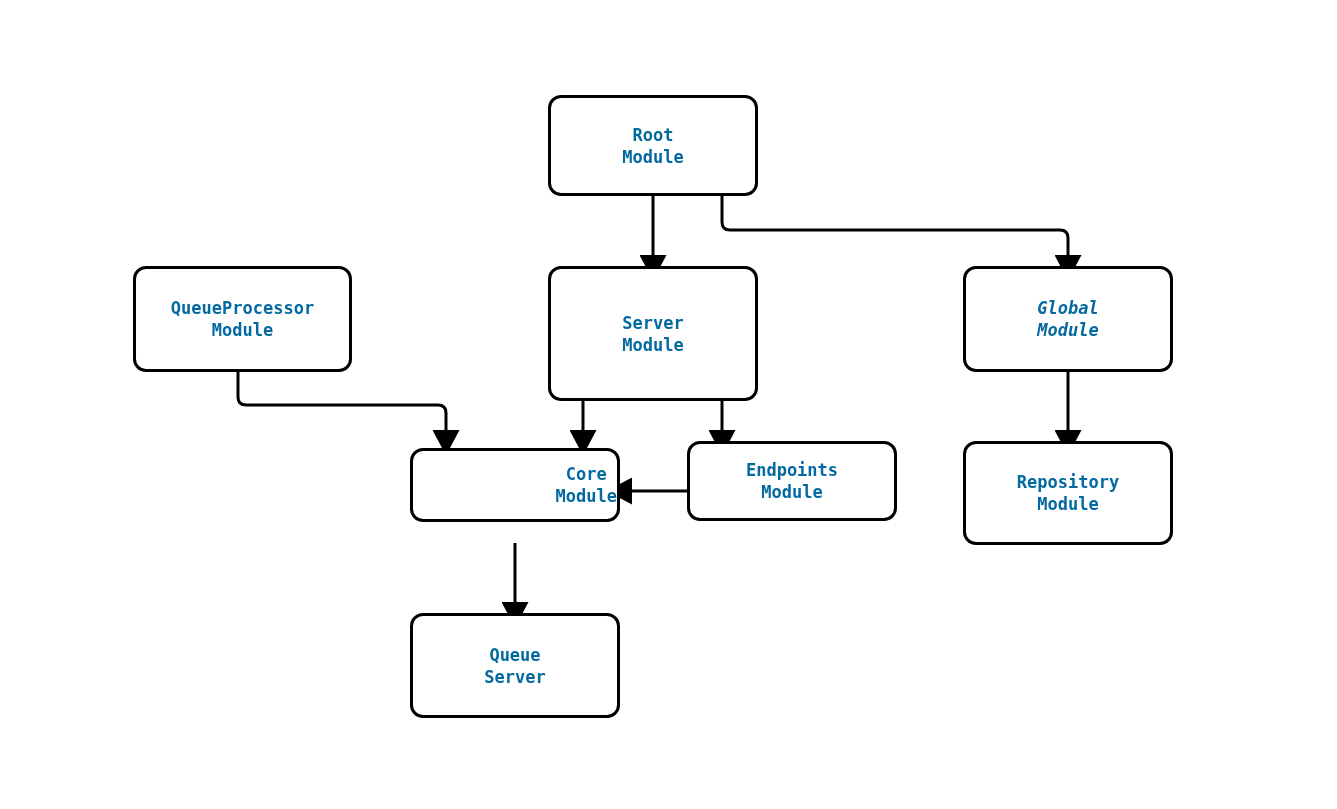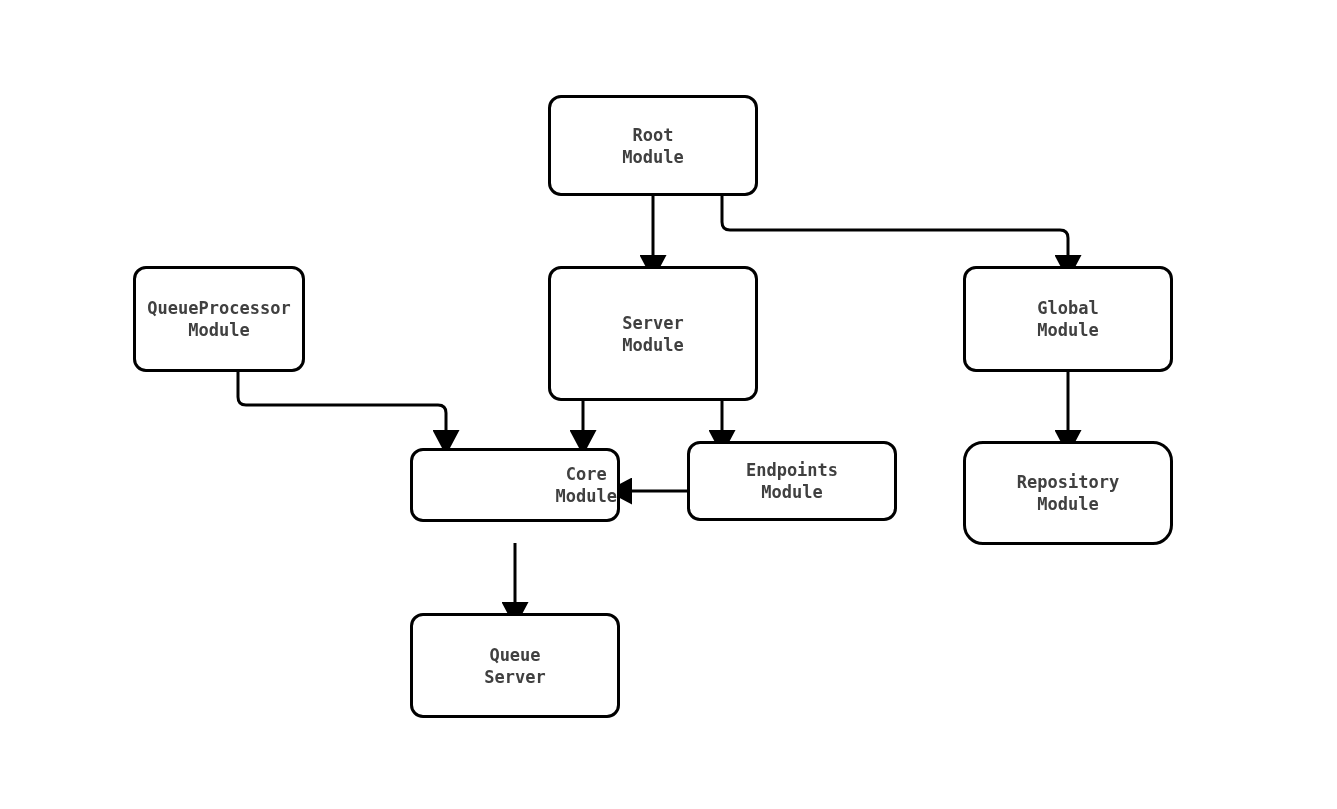--- a/index.html
+++ b/index.html
@@ -33,21 +33,21 @@
     display: flex;
     align-items: center;
     justify-content: center;
     z-index: 2;
   }
   .node-label {
     font-family: "DejaVu Sans Mono", "Liberation Mono", monospace;
     font-size: 17px;
     font-weight: 700;
     line-height: 22px;
-    color: #404040;
+    color: #0369a1;
     text-align: center;
     white-space: pre;
     letter-spacing: 0px;
     user-select: none;
   }
 </style>
 </head>
 <body>
 
 <div id="canvas">
@@ -68,41 +68,41 @@
         <path d="M 1068 372 L 1068 433" stroke="#000000" marker-end="url(#arrowhead)"></path>
         <path d="M 515 543 L 515 605" stroke="#000000" marker-end="url(#arrowhead)"></path>
       </g>
   </svg>
 
   <div id="nodes-group">
       <div class="node" style="left: 548px; top: 95px; width: 210px; height: 101px; background: rgb(255, 255, 255); border-color: rgb(0, 0, 0);">
         <div class="node-label">Root
 Module</div>
       </div>
-      <div class="node" style="left: 133px; top: 266px; width: 172px; height: 106px; background: rgb(255, 255, 255); border-color: rgb(0, 0, 0);">
+      <div class="node" style="left: 133px; top: 266px; width: 219px; height: 106px; background: rgb(255, 255, 255); border-color: rgb(0, 0, 0);">
         <div class="node-label">QueueProcessor
 Module</div>
       </div>
       <div class="node" style="left: 548px; top: 266px; width: 210px; height: 135px; background: rgb(255, 255, 255); border-color: rgb(0, 0, 0);">
         <div class="node-label">Server
 Module</div>
       </div>
-      <div class="node" style="left: 963px; top: 266px; width: 210px; height: 106px; background: rgb(255, 255, 255); border-color: rgb(0, 0, 0);">
+      <div class="node" style="left: 963px; top: 266px; width: 210px; height: 106px; background: rgb(255, 255, 255); border-color: rgb(0, 0, 0); font-style: italic;">
         <div class="node-label">Global
 Module</div>
       </div>
       <div class="node" style="left: 410px; top: 448px; width: 210px; height: 74px; background: rgb(255, 255, 255); border-color: rgb(0, 0, 0); justify-content: flex-end;">
         <div class="node-label">Core
 Module</div>
       </div>
       <div class="node" style="left: 687px; top: 441px; width: 210px; height: 80px; background: rgb(255, 255, 255); border-color: rgb(0, 0, 0);">
         <div class="node-label">Endpoints
 Module</div>
       </div>
-      <div class="node" style="left: 963px; top: 441px; width: 210px; height: 104px; background: rgb(255, 255, 255); border-color: rgb(0, 0, 0); border-radius: 20px;">
+      <div class="node" style="left: 963px; top: 441px; width: 210px; height: 104px; background: rgb(255, 255, 255); border-color: rgb(0, 0, 0);">
         <div class="node-label">Repository
 Module</div>
       </div>
       <div class="node" style="left: 410px; top: 613px; width: 210px; height: 105px; background: rgb(255, 255, 255); border-color: rgb(0, 0, 0);">
         <div class="node-label">Queue
 Server</div>
       </div>
     </div>
 
 </div>

